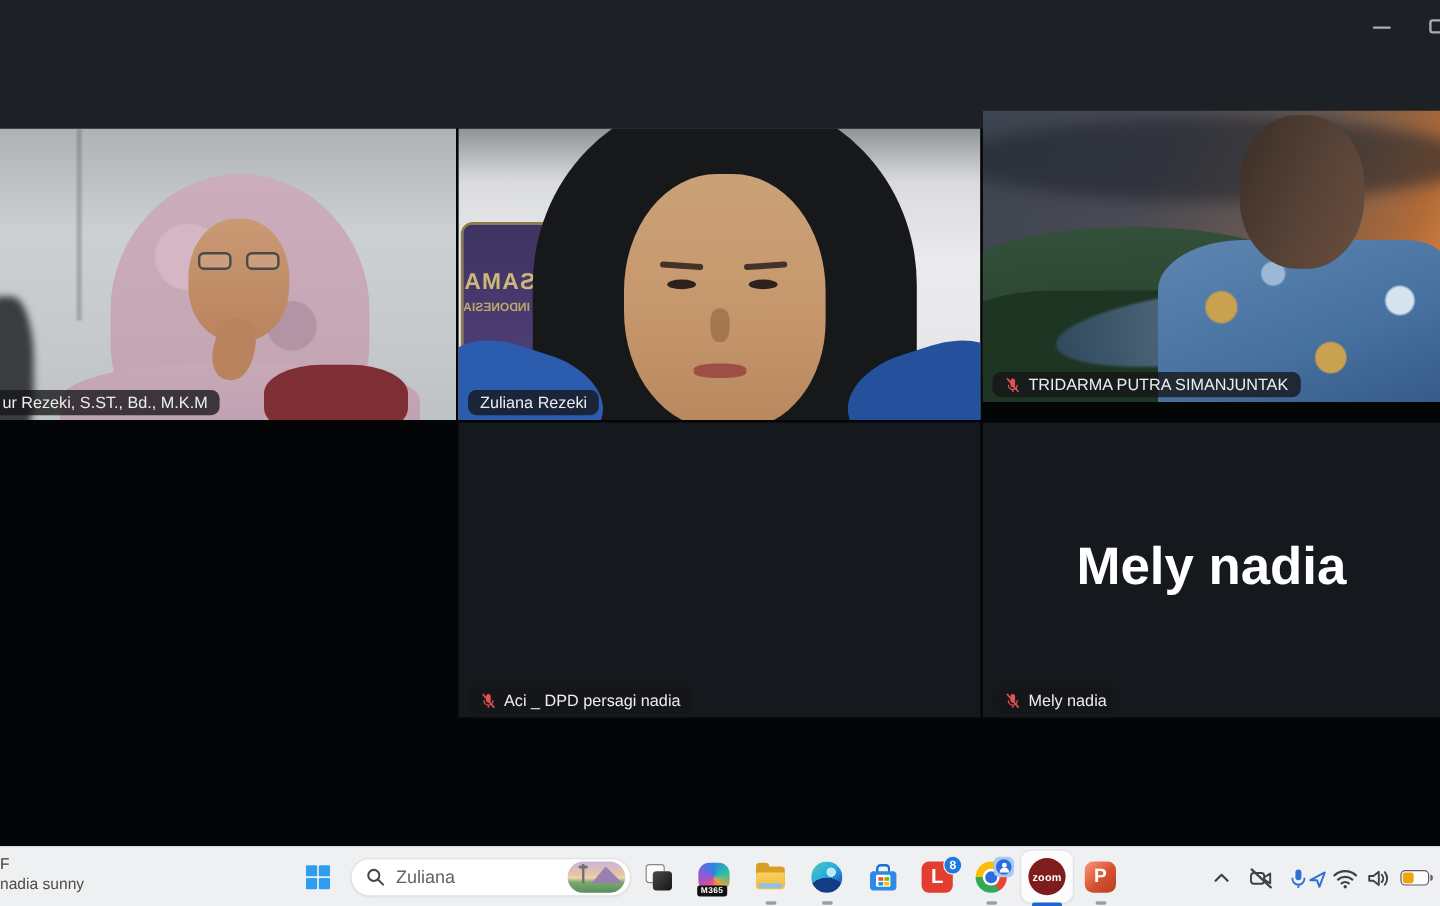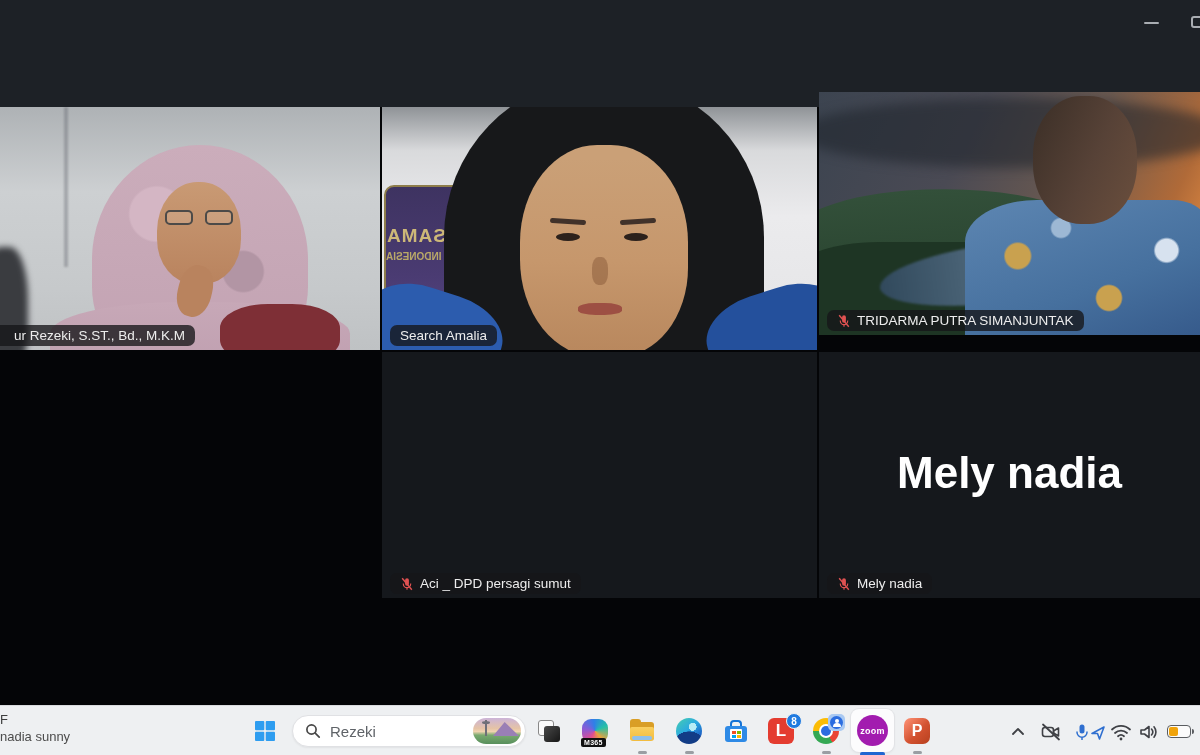--- a/index.html
+++ b/index.html
@@ -17,21 +17,21 @@
   .t1 { left:0;   top:107px; width:380px; height:243px; }
   .t2 { left:382px; top:107px; width:435px; height:243px; }
   .t3 { left:819px; top:92px; width:449px; height:243px; }
   .t4 { left:0;   top:352px; width:380px; height:246px; border:3px solid #2bd65c; background:#1c1d1f; }
   .t5 { left:382px; top:352px; width:435px; height:246px; }
   .t6 { left:819px; top:352px; width:381px; height:246px; }
 
   .nametag { position:absolute; left:8px; bottom:4px; display:flex; align-items:center; gap:6px;
     background:rgba(22,22,24,.78); color:#ededed; font-size:13.5px; padding:3px 10px;
     border-radius:7px; white-space:nowrap; z-index:5; }
-  .nametag.flush { left:0; border-radius:0 7px 7px 0; padding-left:14px; }
+  .nametag.flush { left:0; border-radius:0 7px 7px 0; padding-left:2px; }
   .nametag svg { flex:0 0 auto; }
   .bigname { position:absolute; left:0; right:0; top:50%; transform:translateY(-54%);
     text-align:center; color:#fff; font-weight:bold; font-size:44px; white-space:nowrap; }
 
   
   .t1 .wall { position:absolute; inset:0; background:linear-gradient(180deg,#aeb2b5,#cdd0d2 35%,#c6c9cb 75%,#bfc2c4); }
   .t1 .frameline { position:absolute; left:64px; top:0; width:4px; height:160px; background:rgba(88,93,99,.35); filter:blur(1px); }
   .t1 .darkblob { position:absolute; left:-18px; top:140px; width:46px; height:130px; background:#3a3c40; border-radius:40%; filter:blur(3px); }
   .t1 .hijab { position:absolute; left:92px; top:38px; width:216px; height:230px; border-radius:52% 52% 40% 40%;
     background:radial-gradient(circle at 30% 30%, #d4b6c4 12%, transparent 13%),
@@ -186,21 +186,21 @@
     background:#a9c9f2; display:flex; align-items:center; justify-content:center; z-index:3; }
   .chromebadge .inner { width:13px; height:13px; border-radius:50%; background:#2b6de0; position:relative; }
   .chromebadge .inner::before { content:""; position:absolute; left:4.5px; top:2.5px; width:4px; height:4px;
     border-radius:50%; background:#fff; }
   .chromebadge .inner::after { content:""; position:absolute; left:2.5px; top:7px; width:8px; height:4px;
     border-radius:4px 4px 0 0; background:#fff; }
 
   .zoomtile { position:absolute; left:851px; top:3px; width:43px; height:43px; background:#fcfcfd;
     border-radius:8px; box-shadow:0 0 0 1px #e2e3e6, 0 1px 3px rgba(0,0,0,.08);
     display:flex; align-items:center; justify-content:center; }
-  .zoomcircle { width:31px; height:31px; border-radius:50%; background:#a21caf; color:#fff;
+  .zoomcircle { width:31px; height:31px; border-radius:50%; background:#7f1d1d; color:#fff;
     font-size:9px; font-weight:bold; display:flex; align-items:center; justify-content:center; letter-spacing:.2px; }
   .zoomind { position:absolute; left:860px; top:46px; width:25px; height:3.5px; border-radius:2px; background:#1f66d1; }
 
   .ppt { border-radius:7px; width:26px; height:26px;
     background:linear-gradient(135deg,#ff9478,#d35230 55%,#b7401f); color:#fff; font-weight:bold;
     font-size:16px; display:flex; align-items:center; justify-content:center; }
   .tray-ico { position:absolute; top:15px; width:22px; height:22px; display:flex; align-items:center; justify-content:center; }
 
   .battery { position:absolute; left:1167px; top:19px; width:24px; height:13px; border:1.5px solid #5a5d61;
     border-radius:4px; background:#fbfbfb; }
@@ -246,21 +246,21 @@
     <div class="face"></div>
     <div class="brow l"></div>
       <div class="brow r"></div>
     <div class="eye l"></div>
       <div class="eye r"></div>
     <div class="nose"></div>
     <div class="lips"></div>
     <div class="jacket"></div>
       <div class="jacket r"></div>
     <div class="nametag">
-      <span>Search Amalia</span>
+      <span>Zuliana Rezeki</span>
     </div>
   </div>
 
   <div class="tile t3">
     <div class="sky"></div>
     <div class="cloud"></div>
     <div class="hills"></div>
     <div class="hills2"></div>
     <div class="lake"></div>
     <div class="glow"></div>
@@ -279,21 +279,21 @@
 
 
   <div class="tile t5">
     <div class="nametag">
       <svg width="14" height="14" viewBox="0 0 16 16">
         <path d="M8 1.5a2.2 2.2 0 0 1 2.2 2.2v4a2.2 2.2 0 0 1-4.4 0v-4A2.2 2.2 0 0 1 8 1.5z" fill="#e05252"></path>
         <path d="M3.8 7.5v.4a4.2 4.2 0 0 0 8.4 0v-.4" stroke="#e05252" stroke-width="1.3" fill="none"></path>
         <line x1="8" y1="12.2" x2="8" y2="14.5" stroke="#e05252" stroke-width="1.3"></line>
         <line x1="2.5" y1="1.5" x2="13.5" y2="14.5" stroke="#e05252" stroke-width="1.6"></line>
       </svg>
-      <span>Aci _ DPD persagi sumut</span>
+      <span>Aci _ DPD persagi nadia</span>
     </div>
   </div>
 
   <div class="tile t6">
     <div class="bigname">Mely nadia</div>
     <div class="nametag">
       <svg width="14" height="14" viewBox="0 0 16 16">
         <path d="M8 1.5a2.2 2.2 0 0 1 2.2 2.2v4a2.2 2.2 0 0 1-4.4 0v-4A2.2 2.2 0 0 1 8 1.5z" fill="#e05252"></path>
         <path d="M3.8 7.5v.4a4.2 4.2 0 0 0 8.4 0v-.4" stroke="#e05252" stroke-width="1.3" fill="none"></path>
         <line x1="8" y1="12.2" x2="8" y2="14.5" stroke="#e05252" stroke-width="1.3"></line>
@@ -317,21 +317,21 @@
         <rect x="1" y="11.7" width="9.3" height="9.3" rx="1" fill="#2e9df0"></rect>
         <rect x="11.7" y="11.7" width="9.3" height="9.3" rx="1" fill="#2e9df0"></rect>
       </svg>
     </div>
 
     <div class="searchpill">
       <svg width="16" height="16" viewBox="0 0 16 16">
         <circle cx="6.5" cy="6.5" r="4.6" fill="none" stroke="#474747" stroke-width="1.7"></circle>
         <line x1="10.2" y1="10.2" x2="14.2" y2="14.2" stroke="#474747" stroke-width="1.7" stroke-linecap="round"></line>
       </svg>
-      <span class="stext">Rezeki</span>
+      <span class="stext">Zuliana</span>
       <div class="bingimg">
         <div class="mtn"></div>
         <div class="needle"></div>
         <div class="needletop"></div>
       </div>
     </div>
 
     <div class="tb-ico taskview" style="left:536px;">
       <div class="back"></div>
       <div class="front"></div>

